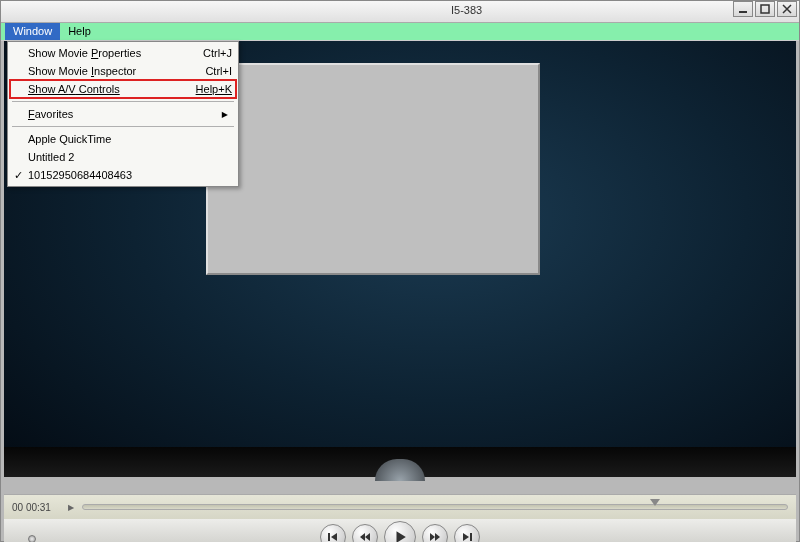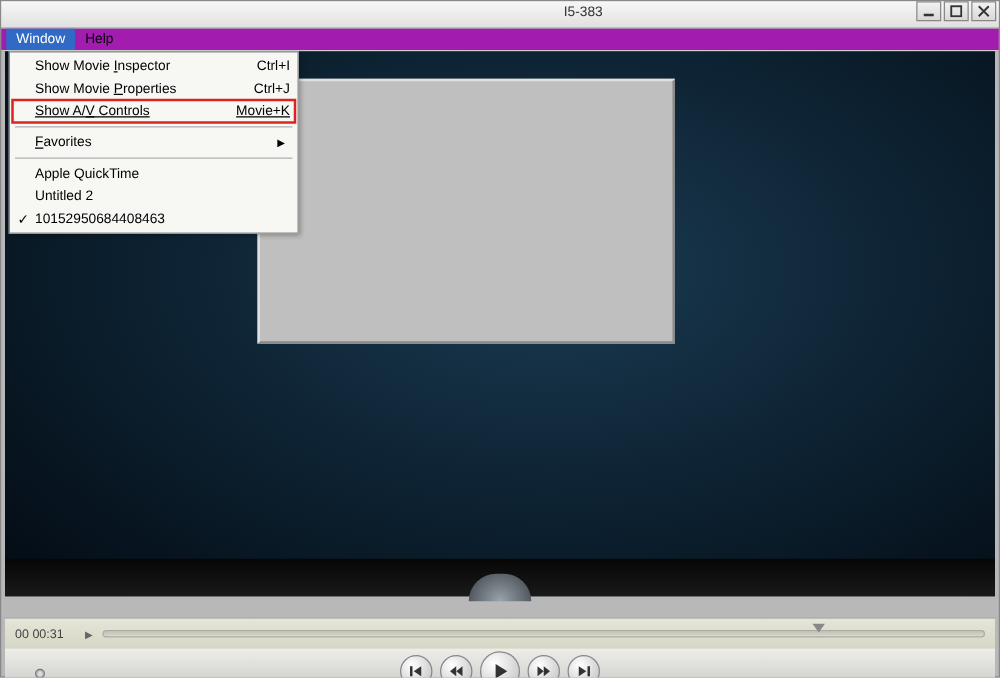--- a/index.html
+++ b/index.html
@@ -6,21 +6,21 @@
 body { font-family: Tahoma, sans-serif; font-size: 11px; background: #c0c0c0; width: 800px; height: 542px; overflow: hidden; position: relative; }
 
 .outer-window { position: absolute; inset: 0; background: #b8b8b8; border: 1px solid #888; }
 
 .titlebar { height: 22px; background: linear-gradient(#f7f7f7, #e0e0e0); border-bottom: 1px solid #aaa; display: flex; justify-content: flex-end; padding: 0 2px; }
 .title-text { position:absolute; left:450px; top:3px; font-size:11px; color:#333; }
 .win-btns { display: flex; gap: 2px; }
 .win-btn { width: 20px; height: 16px; background: linear-gradient(#f2f2f2,#d8d8d8); border: 1px solid #888; display:flex; align-items:center; justify-content:center; font-size:10px; color:#333; }
 .win-btn svg { width: 10px; height: 10px; }
 
-.menubar { height: 18px; background: #a21caf; border-bottom: 1px solid #ccc; display: flex; padding-left: 4px; }
+.menubar { height: 18px; background: #86efac; border-bottom: 1px solid #ccc; display: flex; padding-left: 4px; }
 .menubar-item { padding: 2px 8px; font-size: 11px; color: #000; cursor: default; }
 .menubar-item.active { background: #316ac5; color: #fff; }
 
 .video-area { position: absolute; top: 40px; left: 3px; right: 3px; bottom: 64px; background: radial-gradient(ellipse at 55% 40%, #1b3b52 0%, #0d2232 50%, #030a12 100%); }
 .gray-window { position: absolute; left: 202px; top: 22px; width: 334px; height: 212px; background: #bfbfbf; border: 2px solid #8a8a8a; border-top-color:#e0e0e0; border-left-color:#e0e0e0; }
 .video-bottom-bar { position:absolute; bottom:0; left:0; right:0; height:30px; background:linear-gradient(#060606,#1a1a1a); }
 
 .dropdown { position: absolute; left: 6px; top: 40px; width: 232px; background: #f7f7f4; border: 1px solid #888; box-shadow: 2px 2px 4px rgba(0,0,0,.3); z-index: 10; padding: 2px; }
 .menu-item { display: flex; align-items: center; padding: 3px 4px 3px 18px; font-size: 11px; color: #000; position: relative; }
 .menu-item .label { flex: 1; }
@@ -78,30 +78,30 @@
     <div class="menubar-item">Help</div>
   </div>
 
   <div class="video-area">
     <div class="gray-window"></div>
     <div class="video-bottom-bar"></div>
   </div>
 
   <div class="dropdown">
     <div class="menu-item">
+      <span class="label"><span>Show Movie  </span><span class="underline">P</span><span>roperties</span></span>
+      <span class="shortcut">Ctrl+J</span>
+    </div>
+    <div class="menu-item">
       <span class="label"><span>Show Movie </span><span class="underline">I</span><span>nspector</span></span>
       <span class="shortcut">Ctrl+I</span>
     </div>
-    <div class="menu-item">
-      <span class="label"><span>Show Movie  </span><span class="underline">P</span><span>roperties</span></span>
-      <span class="shortcut">Ctrl+J</span>
-    </div>
     <div class="menu-item highlighted">
       <span class="label"><span>Show A/</span><span class="underline">V</span><span> Controls</span></span>
-      <span class="shortcut">Movie+K</span>
+      <span class="shortcut">Help+K</span>
     </div>
     <div class="menu-sep"></div>
     <div class="menu-item">
       <span class="label"><span class="underline">F</span><span>avorites</span></span>
       <span class="menu-arrow" style="font-size:8px;">▶</span>
     </div>
     <div class="menu-sep"></div>
     <div class="menu-item">
       <span class="label">Apple QuickTime</span>
     </div>

